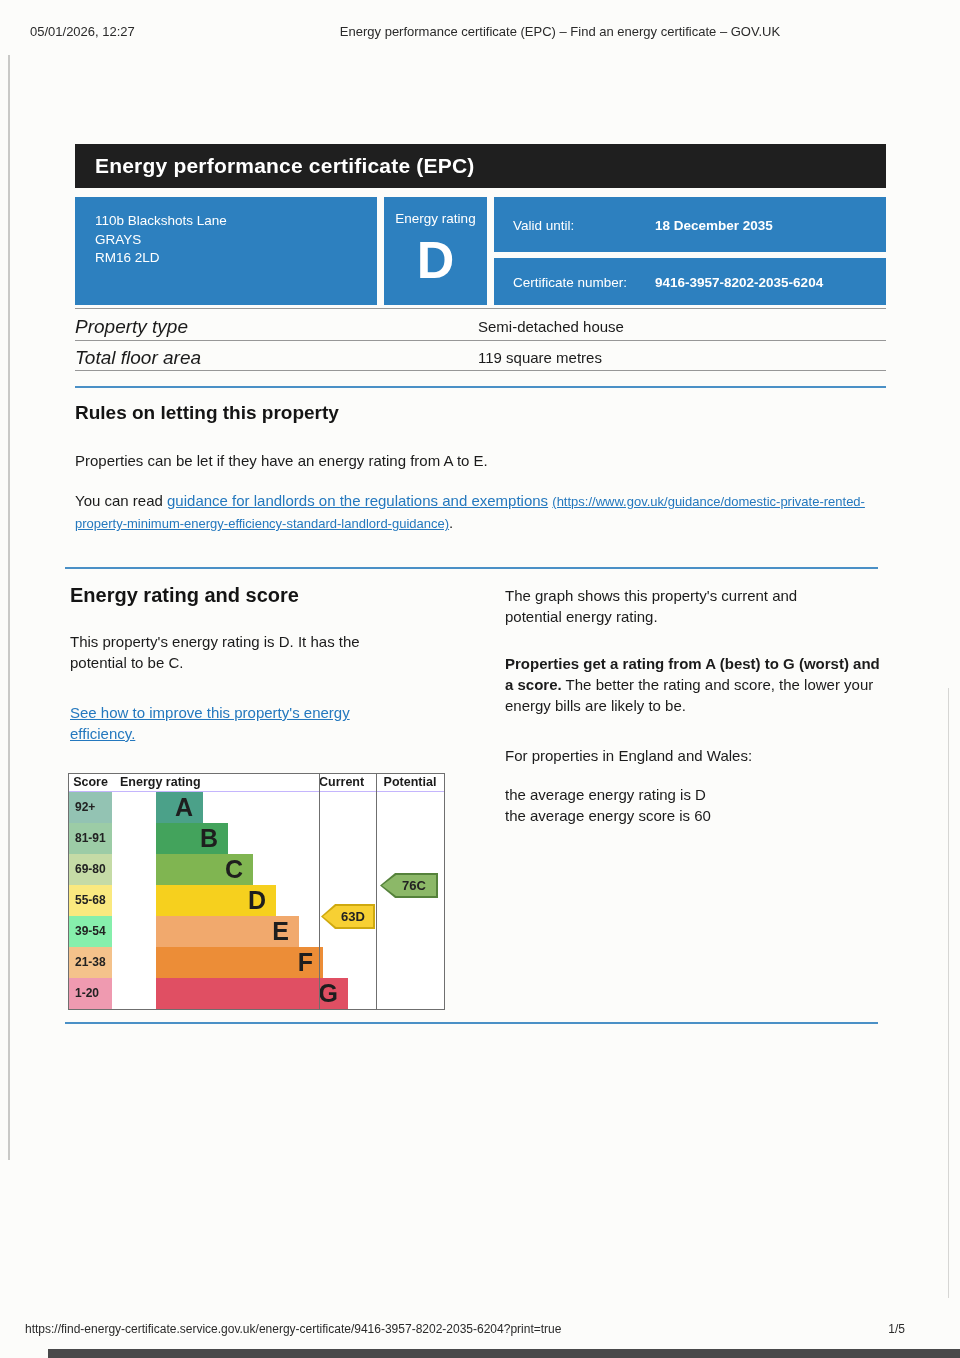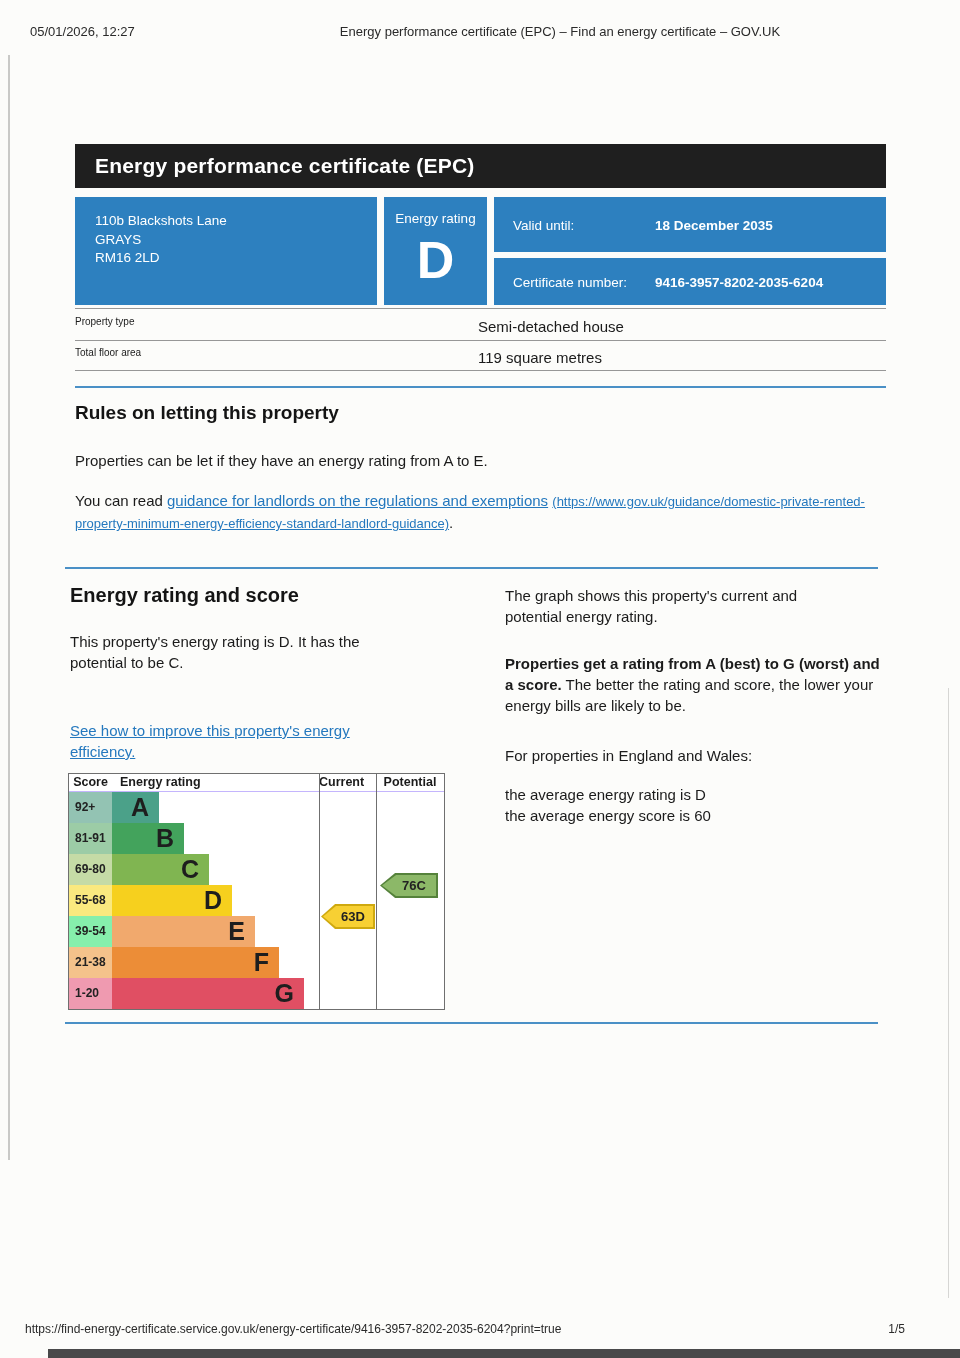--- a/index.html
+++ b/index.html
@@ -31,50 +31,50 @@
   .rating-panel{left:384px;top:197px;width:103px;height:108px;text-align:center;}
   .rating-label{position:absolute;top:14px;left:0;width:100%;font-size:13.5px;}
   .rating-big{position:absolute;top:30px;left:0;width:100%;font-size:52px;font-weight:bold;line-height:66px;}
   .valid-panel{left:494px;top:197px;width:392px;height:55px;}
   .cert-panel{left:494px;top:258px;width:392px;height:47px;}
   .kv-label{position:absolute;left:19px;top:50%;transform:translateY(-50%);font-size:13.5px;}
   .kv-value{position:absolute;left:161px;top:50%;transform:translateY(-50%);font-size:13.5px;font-weight:bold;}
 
   
   .hair{height:1px;background:#979797;}
-  .prop-label{font-size:10px;color:#1b1b1b;}
+  .prop-label{font-size:19px;color:#1b1b1b;font-style:italic;}
   .prop-value{font-size:15px;color:#1b1b1b;}
   .blue-rule{height:2px;background:#4a90c6;}
 
   .h2{font-weight:bold;color:#141414;}
   .letting-heading{left:75px;top:402px;font-size:19px;}
   .body-text{font-size:15px;line-height:21px;color:#1b1b1b;}
   .letting-para1{left:75px;top:450px;width:810px;}
   .letting-para2{left:75px;top:490px;width:800px;}
   a.doc-link, .doc-link{color:#2478be;text-decoration:underline;cursor:pointer;}
   .link-url{font-size:13px;}
 
   .score-heading{left:70px;top:584px;font-size:20px;}
   .score-para{left:70px;top:631px;width:335px;}
-  .improve-link{left:70px;top:720px;width:330px;font-size:15px;line-height:21px;}
+  .improve-link{left:70px;top:702px;width:330px;font-size:15px;line-height:21px;}
 
   .right-para1{left:505px;top:585px;width:345px;}
   .right-para2{left:505px;top:653px;width:378px;}
   .right-para3{left:505px;top:745px;width:345px;}
   .right-para4{left:505px;top:784px;width:345px;}
 
   
   .epc{left:68px;top:773px;width:375px;height:235px;border:1px solid #6f6f6f;background:#fff;}
   .epc-header{position:absolute;left:0;top:0;width:100%;height:17px;border-bottom:1px solid #c4b5fd;}
   .epc-header .hscore{position:absolute;left:0;top:0;width:43px;text-align:center;font-weight:bold;font-size:12.5px;line-height:17px;}
   .epc-header .hrating{position:absolute;left:51px;top:0;font-weight:bold;font-size:12.5px;line-height:17px;}
   .epc-header .hcurrent{position:absolute;left:250px;top:0;width:57px;font-weight:bold;font-size:12.5px;line-height:17px;}
   .epc-header .hpotential{position:absolute;left:307px;top:0;width:68px;text-align:center;font-weight:bold;font-size:12.5px;line-height:17px;}
   .rows{position:absolute;left:0;top:18px;width:100%;}
-  .band-row{position:relative;height:31px;display:flex;}
+  .band-row{position:relative;height:31px;display:flex;gap:44px;}
   .score-cell{width:43px;height:100%;box-sizing:border-box;padding-left:6px;font-weight:bold;font-size:12px;line-height:31px;color:#222;}
   .band-bar{height:100%;position:relative;}
   .band-letter{position:absolute;right:10px;top:50%;transform:translateY(-52%);font-size:25px;font-weight:bold;color:#1e1e1e;}
   .vline{position:absolute;top:0;height:100%;width:0;border-left:1px solid #6f6f6f;}
   .vl-current{left:250px;}
   .vl-potential{left:307px;}
   .arrow{position:absolute;height:25px;}
   .arrow,.arrow-inner{clip-path:polygon(0 50%,26% 0,100% 0,100% 100%,26% 100%);}
   .arrow-inner{position:absolute;left:2px;top:2px;right:2px;bottom:2px;}
   .arrow-text{position:absolute;left:0;top:0;width:100%;height:100%;display:flex;align-items:center;justify-content:center;gap:0;padding-left:10px;box-sizing:border-box;font-weight:bold;font-size:13px;color:#222;}

